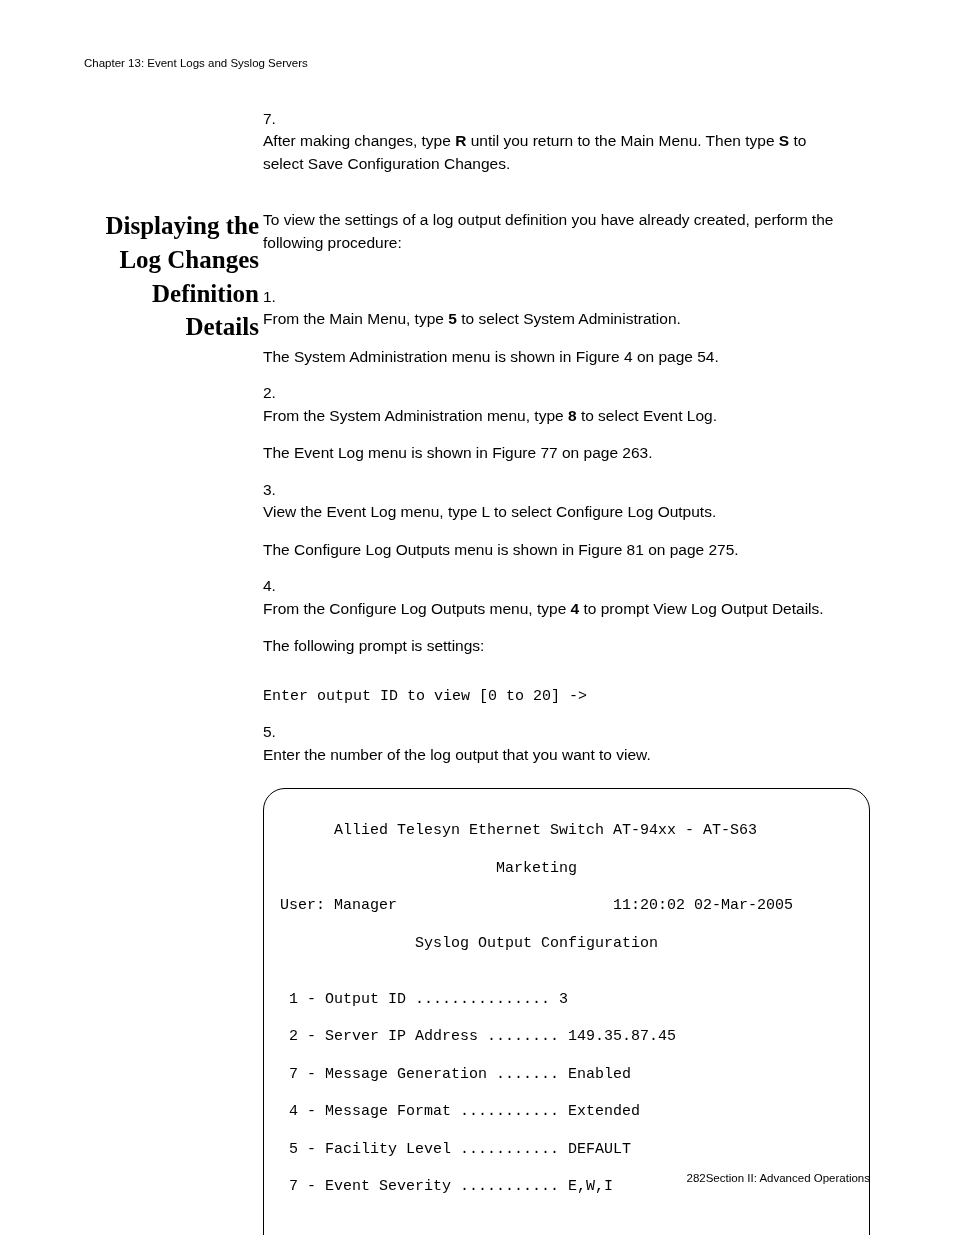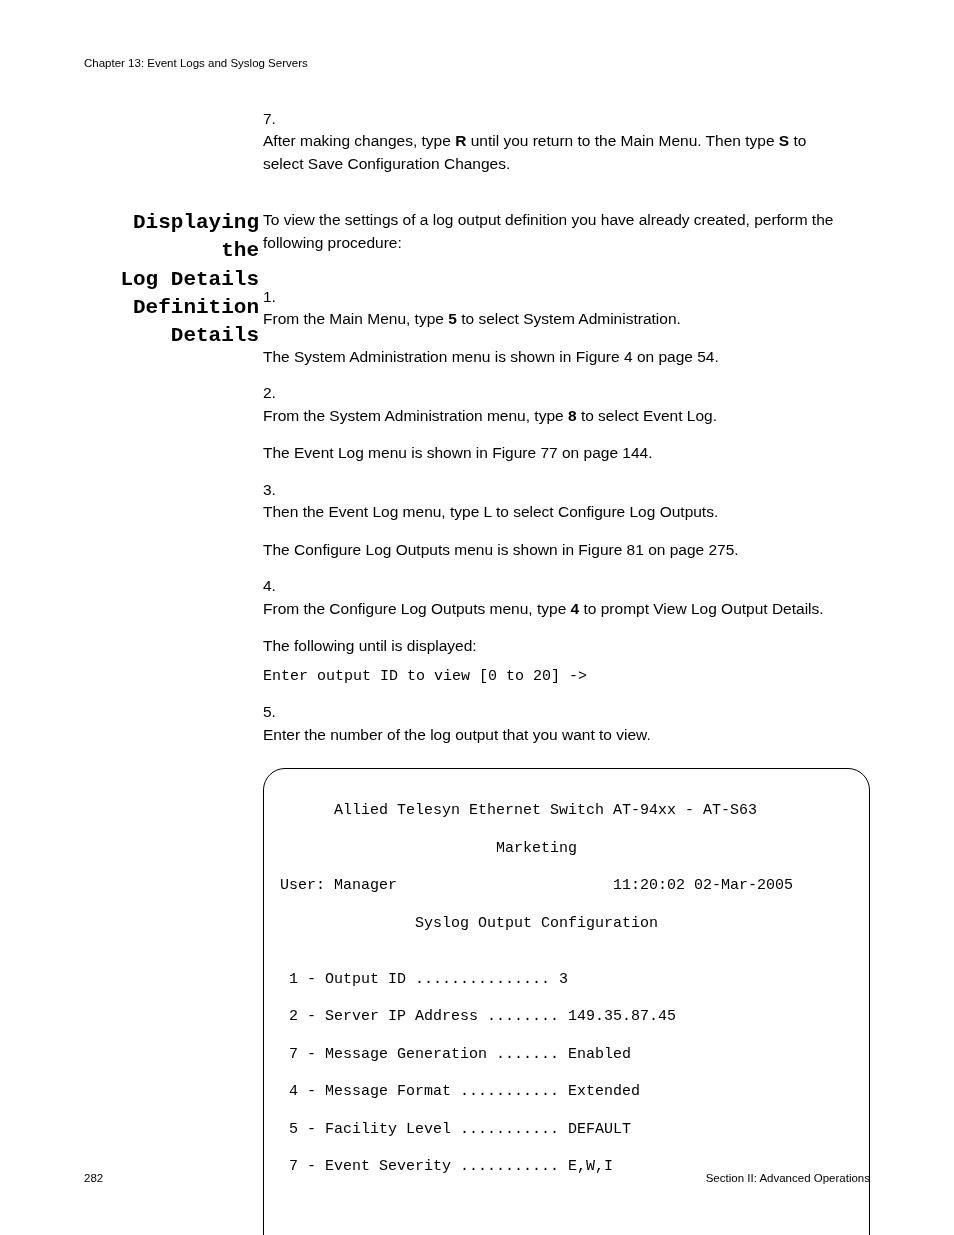--- a/index.html
+++ b/index.html
@@ -20,23 +20,23 @@
     }
     .two-col {
       display: flex;
       gap: 4px;
     }
     .side-col {
       width: 175px;
       flex-shrink: 0;
     }
     .side-heading {
-      font-family: Liberation Mono, monospace;
+      font-family: Liberation Serif, serif;
       font-weight: bold;
-      font-size: 21px;
+      font-size: 25px;
       text-align: right;
       line-height: 1.35;
     }
     .main-col {
       flex: 1;
     }
     .ol-item {
       margin-bottom: 14px;
     }
     .ol-num {
@@ -48,42 +48,42 @@
       display: inline-block;
       width: calc(100% - 30px);
       vertical-align: top;
     }
     .sub-p {
       margin-top: 15px;
     }
     .code-line {
       font-family: "Courier New", Courier, monospace;
       font-size: 15px;
-      margin-top: 8px;
+      margin-top: 28px;
     }
     .terminal-box {
       border: 1.5px solid #000;
       border-radius: 22px;
       padding: 14px 16px 14px 16px;
       margin-top: 22px;
       font-family: "Courier New", Courier, monospace;
       font-size: 15px;
       line-height: 1.25;
       white-space: pre;
       overflow: hidden;
     }
     .term-line { white-space: pre; }
     .footer {
       position: absolute;
       bottom: 48px;
       left: 84px;
       right: 84px;
       font-size: 11.5px;
       display: flex;
-      justify-content: space-between;
+      justify-content: flex-end;
     }
     .bold { font-weight: bold; }
     .para { margin-bottom: 14px; }
     .intro-block {
       margin-bottom: 32px;
     }
   </style>
 </head>
 <body>
 
@@ -100,57 +100,57 @@
     </div>
   </div>
 </div>
 
 <div style="height:20px;"></div>
 
 <div class="two-col">
   <div class="side-col">
     <div class="side-heading">
       <span>Displaying the</span><br>
-      <span>Log Details</span><br>
+      <span>Log Changes</span><br>
       <span>Definition Details</span>
     </div>
   </div>
   <div class="main-col">
 
     <div class="intro-block para">To view the settings of a log output definition you have already created, perform the following procedure:</div>
 
     <div class="ol-item">
       <span class="ol-num">1.</span>
       <span class="ol-body">
         <span>From the Main Menu, type </span><span class="bold">5</span><span> to select System Administration.</span>
         <div class="sub-p">The System Administration menu is shown in Figure 4 on page 54.</div>
       </span>
     </div>
 
     <div class="ol-item">
       <span class="ol-num">2.</span>
       <span class="ol-body">
         <span>From the System Administration menu, type </span><span class="bold">8</span><span> to select Event Log.</span>
-        <div class="sub-p">The Event Log menu is shown in Figure 77 on page 144.</div>
+        <div class="sub-p">The Event Log menu is shown in Figure 77 on page 263.</div>
       </span>
     </div>
 
     <div class="ol-item">
       <span class="ol-num">3.</span>
       <span class="ol-body">
-        <span>Then the Event Log menu, type L to select Configure Log Outputs.</span>
+        <span>View the Event Log menu, type L to select Configure Log Outputs.</span>
         <div class="sub-p">The Configure Log Outputs menu is shown in Figure 81 on page 275.</div>
       </span>
     </div>
 
     <div class="ol-item">
       <span class="ol-num">4.</span>
       <span class="ol-body">
         <span>From the Configure Log Outputs menu, type </span><span class="bold">4</span><span> to prompt View Log Output Details.</span>
-        <div class="sub-p">The following until is displayed:</div>
+        <div class="sub-p">The following prompt is settings:</div>
         <div class="code-line">Enter output ID to view [0 to 20] -&gt;</div>
       </span>
     </div>
 
     <div class="ol-item">
       <span class="ol-num">5.</span>
       <span class="ol-body">
         <span>Enter the number of the log output that you want to view.</span>
       </span>
     </div>

